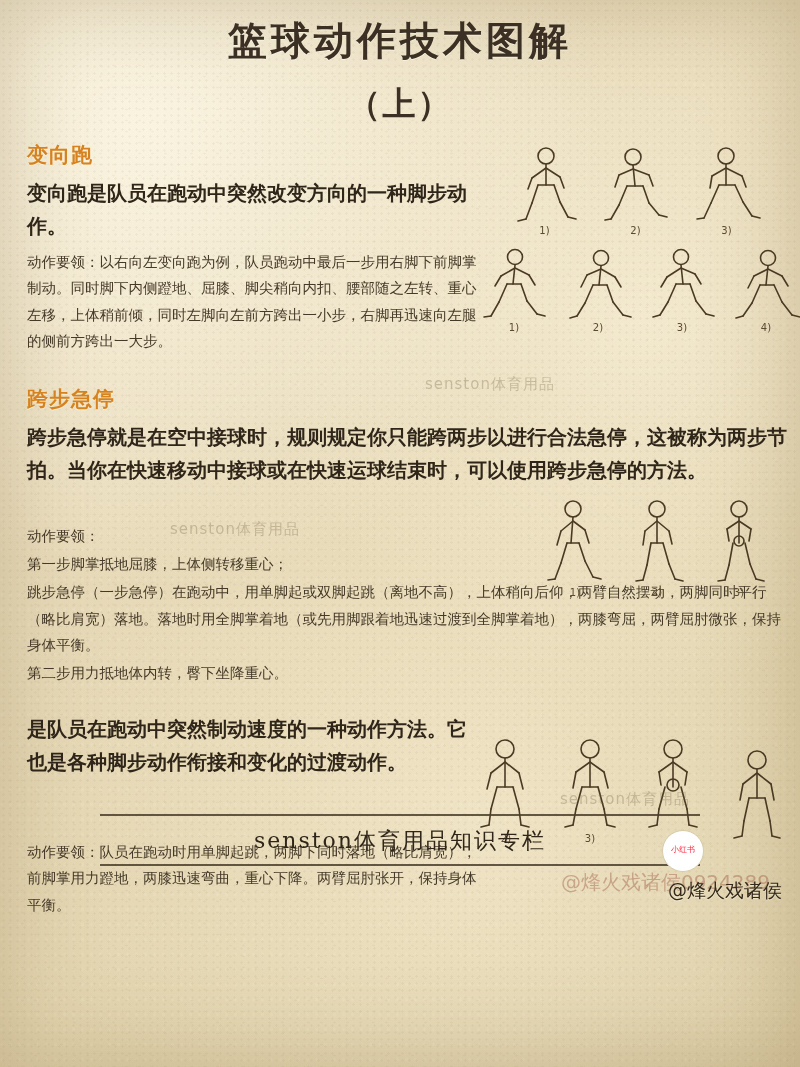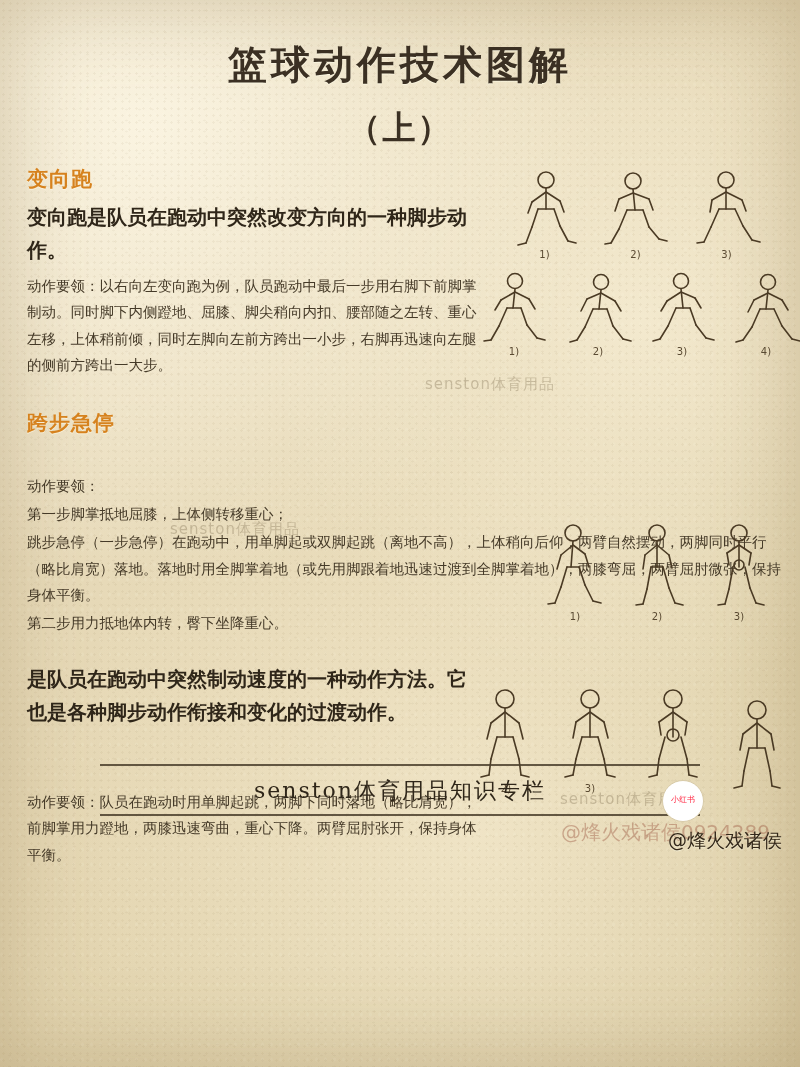--- a/index.html
+++ b/index.html
@@ -48,21 +48,21 @@
   }
   .layer { position: relative; z-index: 2; }
 
   .title {
     text-align: center;
     font-family: "DejaVu Sans", sans-serif;
     font-weight: 700;
     font-size: 39px;
     letter-spacing: 4px;
     color: #3b3023;
-    padding-top: 38px;
+    padding-top: 14px;
     text-shadow: 0 1px 0 rgba(255,255,240,.5);
   }
   .subtitle {
     text-align: center;
     font-family: "DejaVu Sans", sans-serif;
     font-weight: 700;
     font-size: 33px;
     letter-spacing: 2px;
     color: #3b3023;
     margin-top: 14px;
@@ -289,20 +289,21 @@
           </svg>
           <div class="num">4)</div>
         </div>
       </div>
     </div>
 
     <div class="watermark" style="left:425px; top:375px;">senston体育用品</div>
 
     <div class="section" style="margin-top:30px;">
       <div class="sec-head">跨步急停</div>
+      <div class="lead wide">跨步急停就是在空中接球时，规则规定你只能跨两步以进行合法急停，这被称为两步节拍。当你在快速移动中接球或在快速运球结束时，可以使用跨步急停的方法。</div>
 
       <div class="figs" style="left:530px; top:112px;">
         <div class="fig">
           <svg width="76" height="92" viewBox="0 0 76 92" fill="none" stroke="#4a3a24" stroke-width="1.6" stroke-linecap="round" stroke-linejoin="round">
             <circle cx="36" cy="12" r="8"></circle>
               <path d="M36 20 L34 46"></path>
             <path d="M36 24 L24 34 M36 24 L48 33"></path>
               <path d="M24 34 L20 48 M48 33 L52 46"></path>
             <path d="M30 46 L24 66 M42 46 L48 64"></path>
               <path d="M24 66 L18 82 M48 64 L56 80"></path>

